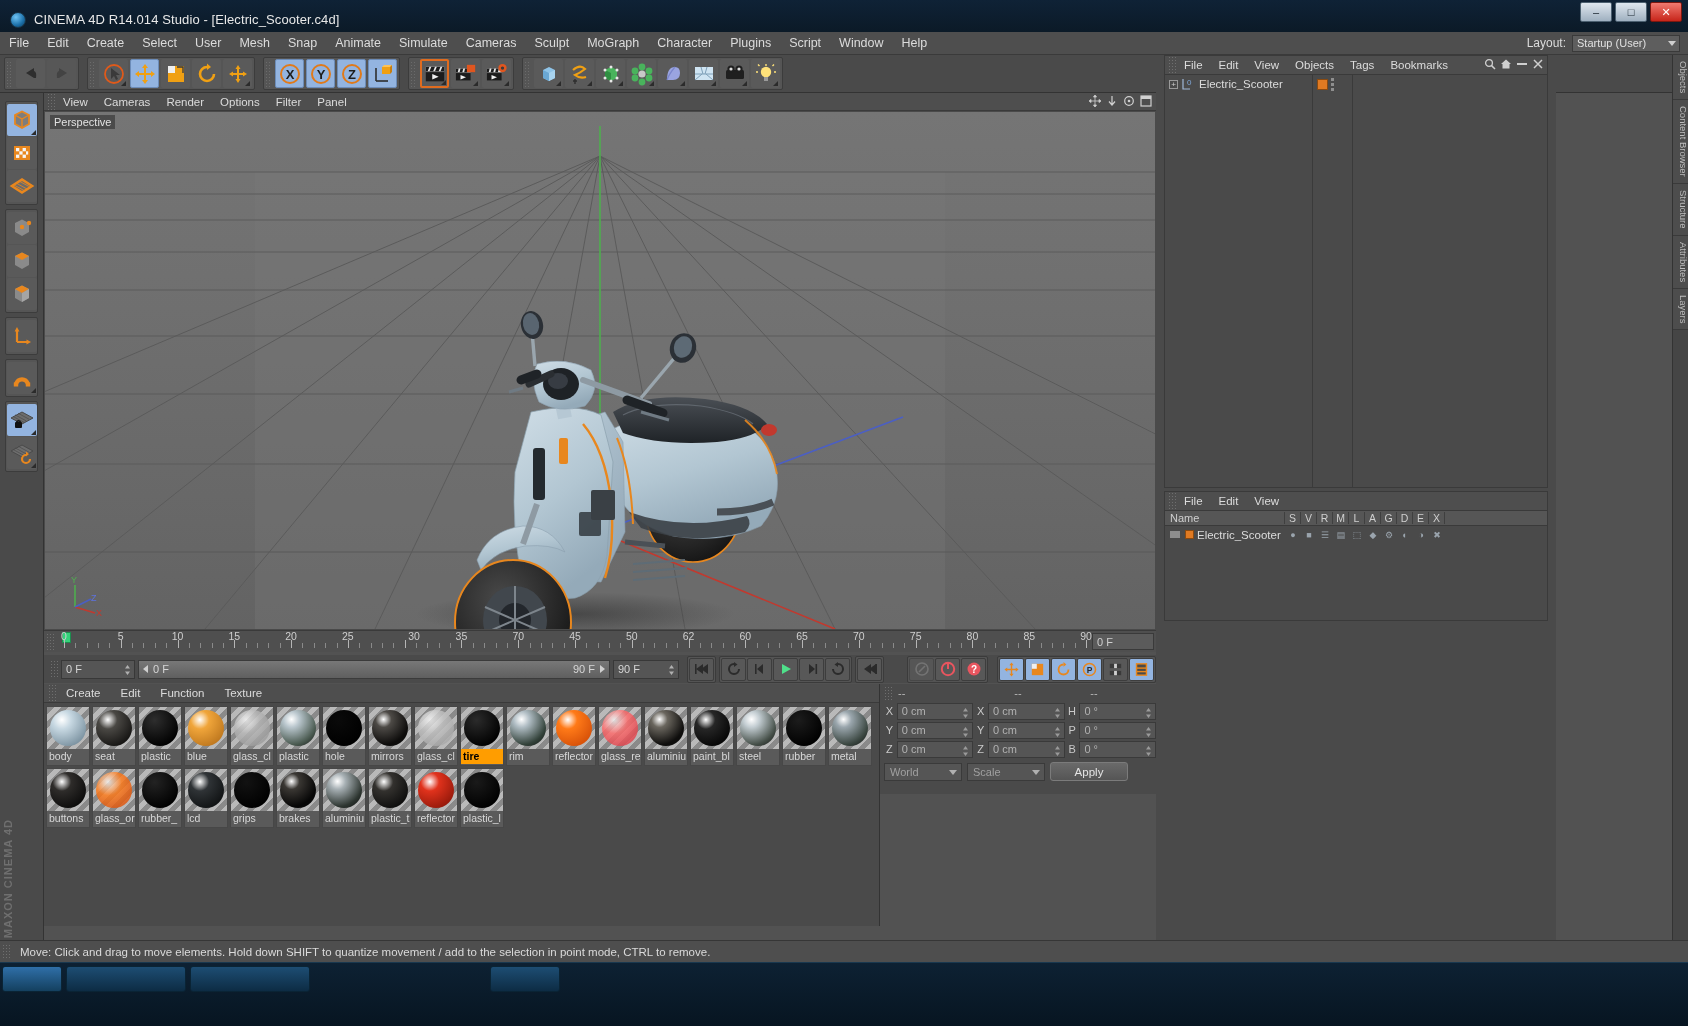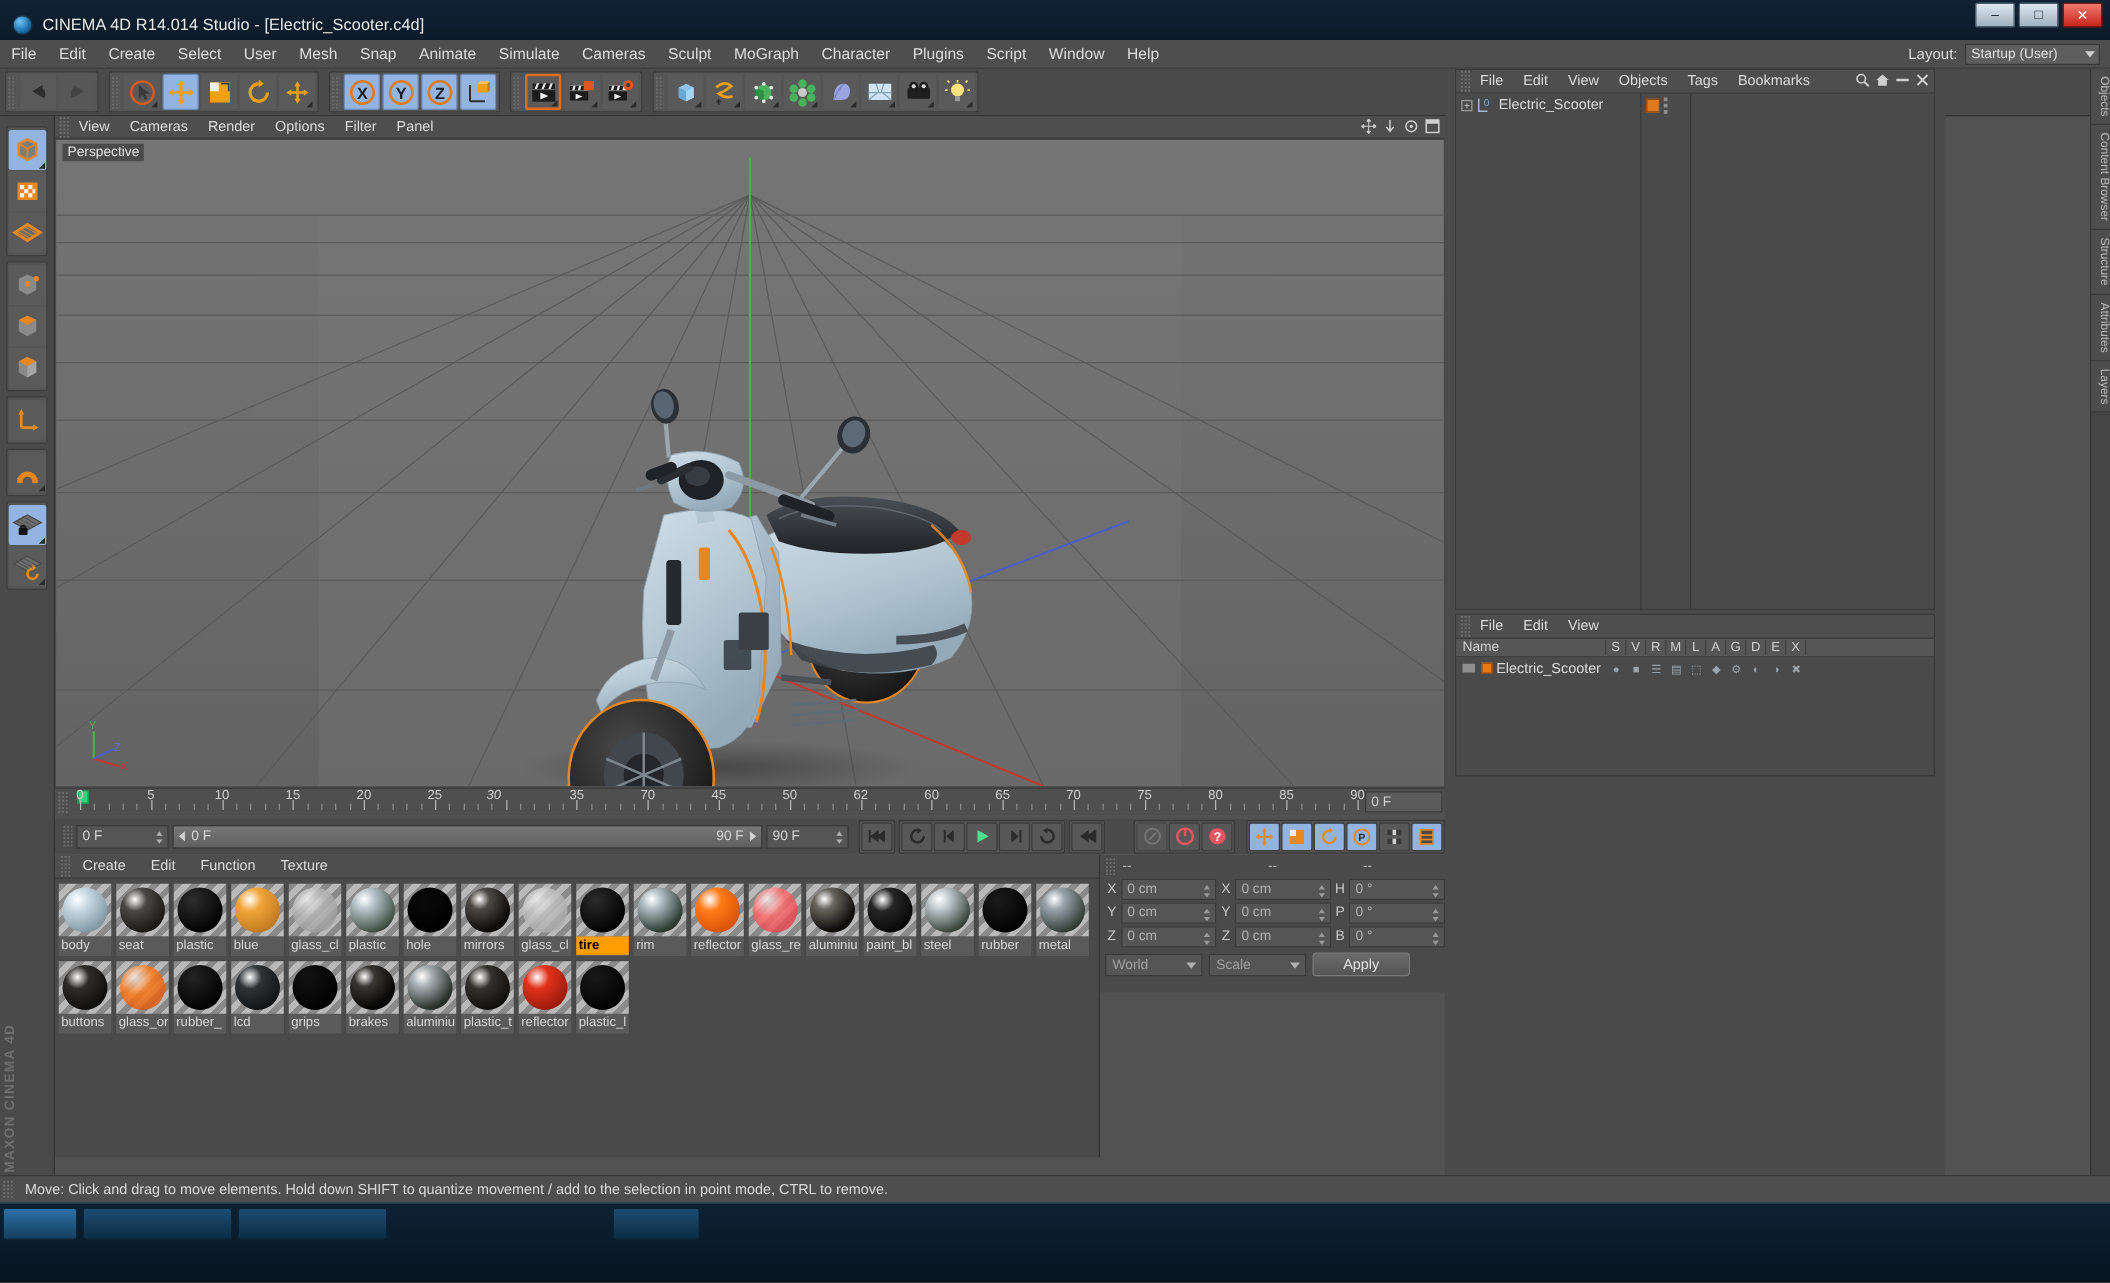--- a/index.html
+++ b/index.html
@@ -755,21 +755,21 @@
         <div class="tl-tick" style="left: 248.467px;"></div>
         <div class="tl-tick" style="left: 259.822px;"></div>
         <div class="tl-tick" style="left: 271.178px;"></div>
         <div class="tl-tick" style="left: 282.533px;"></div>
         <div class="tl-num" style="left: 293.889px;">25</div>
         <div class="tl-tick maj" style="left: 293.889px;"></div>
         <div class="tl-tick" style="left: 305.244px;"></div>
         <div class="tl-tick" style="left: 316.6px;"></div>
         <div class="tl-tick" style="left: 327.956px;"></div>
         <div class="tl-tick" style="left: 339.311px;"></div>
-        <div class="tl-num" style="left: 341px; font-style: italic;">30</div>
+        <div class="tl-num" style="left: 360px;">30</div>
         <div class="tl-tick maj" style="left: 350.667px;"></div>
         <div class="tl-tick" style="left: 362.022px;"></div>
         <div class="tl-tick" style="left: 373.378px;"></div>
         <div class="tl-tick" style="left: 384.733px;"></div>
         <div class="tl-tick" style="left: 396.089px;"></div>
         <div class="tl-num" style="left: 407.444px;">35</div>
         <div class="tl-tick maj" style="left: 407.444px;"></div>
         <div class="tl-tick" style="left: 418.8px;"></div>
         <div class="tl-tick" style="left: 430.156px;"></div>
         <div class="tl-tick" style="left: 441.511px;"></div>

